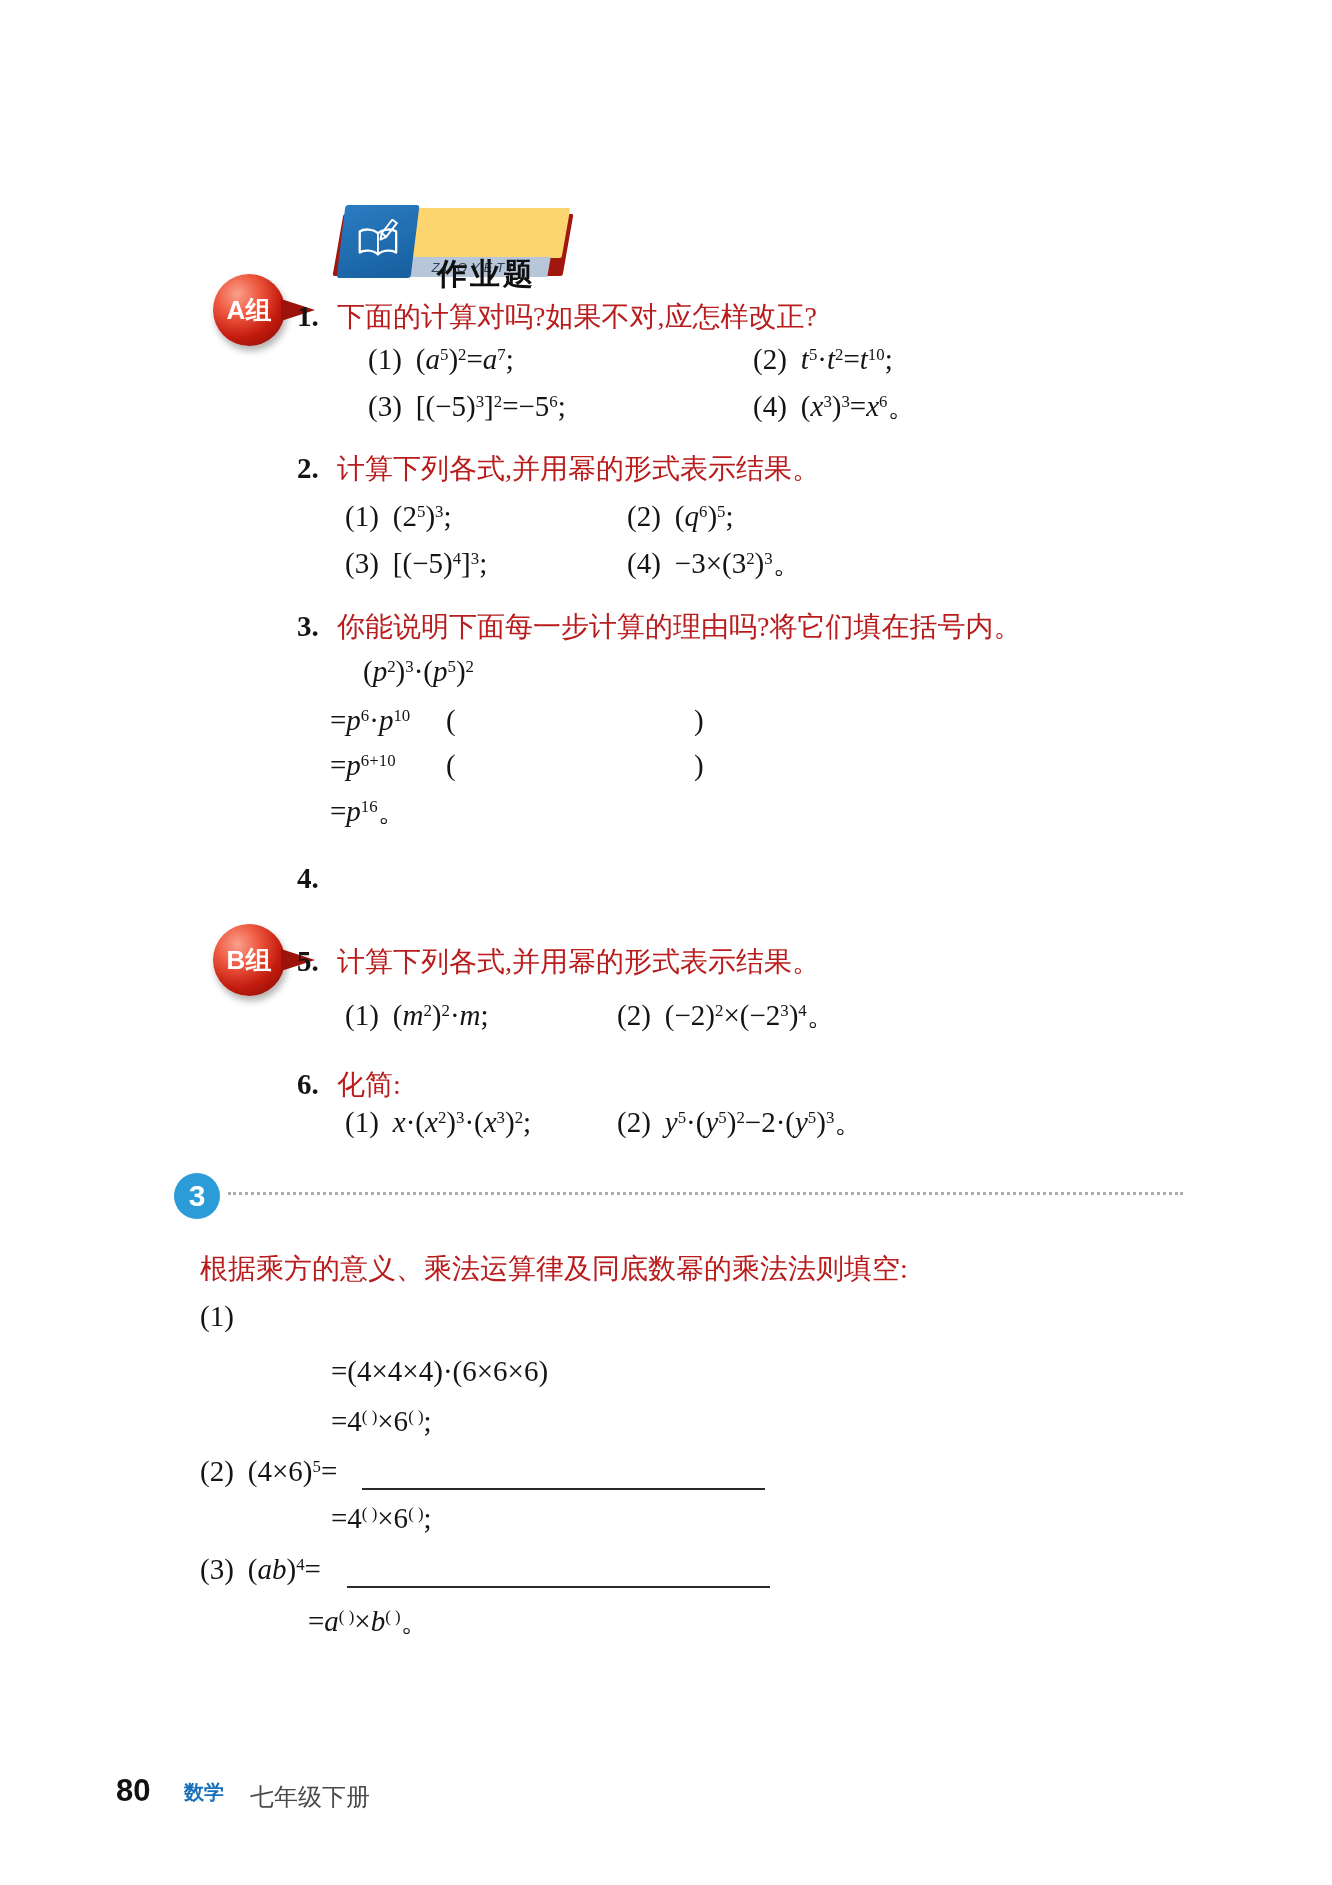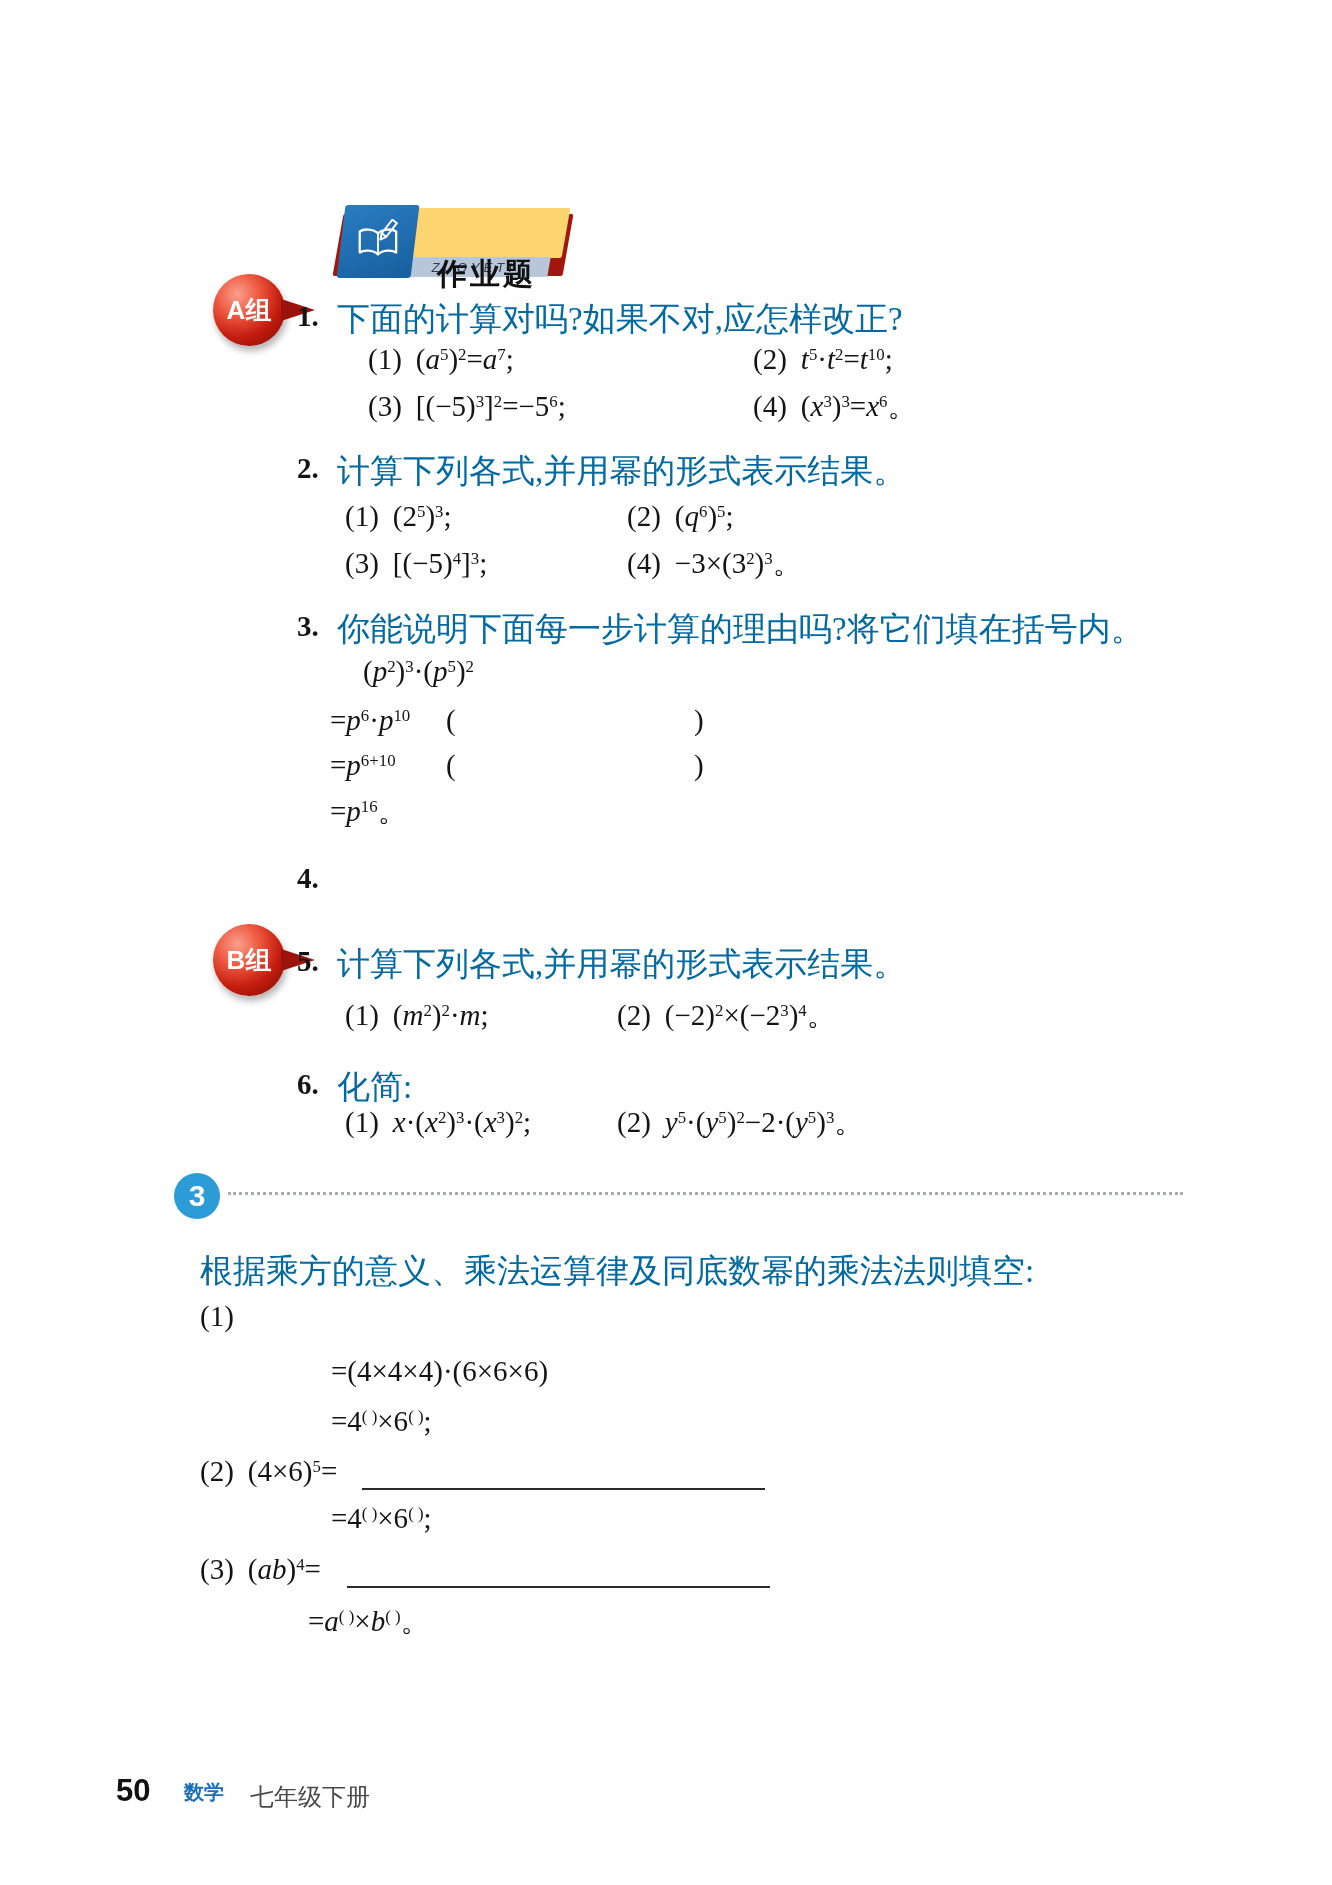--- a/index.html
+++ b/index.html
@@ -1,19 +1,19 @@
 <!DOCTYPE html>
 <html><head>
 <meta charset="utf-8">
 <style>
   html,body{margin:0;padding:0;background:#ffffff;}
   .page{position:relative;width:1332px;height:1885px;background:#ffffff;overflow:hidden;
         font-family:"Liberation Serif","DejaVu Serif",serif;color:#1b1b1b;}
   .abs{position:absolute;white-space:nowrap;}
-  .zh{font-size:33px;line-height:1.25;color:#0369a1;}
+  .zh{font-size:28px;line-height:1.25;color:#b91c1c;}
   .math{font-size:29px;line-height:1.25;color:#141414;}
   .math i{font-style:italic;font-family:"Liberation Serif","DejaVu Serif",serif;}
   sup{font-size:58%;line-height:0;position:relative;top:-0.55em;vertical-align:baseline;}
   .num{font-weight:bold;}
   .row{display:flex;gap:14px;}
   
   .badge-shadow{width:230px;height:62px;background:#a2170d;transform:skewX(-10deg);border-radius:2px;}
   .badge-yellow{width:222px;height:50px;background:#fcd571;transform:skewX(-10deg);border-radius:2px;}
   .badge-sub{width:150px;height:20px;background:#b7c6d9;transform:skewX(-10deg);
              display:flex;align-items:center;justify-content:center;}
@@ -169,17 +169,17 @@
   <div class="abs math" style="left:331px;top:1500px;">=4<sup>( )</sup>×6<sup>( )</sup>;</div>
 
   <div class="abs row" style="left:200px;top:1551px;">
     <span class="math">(3)</span>
     <span class="math">(<i>a</i><i>b</i>)<sup>4</sup>=</span>
   </div>
   <div class="abs blank" style="left:347px;top:1586px;width:423px;"></div>
   <div class="abs math" style="left:308px;top:1603px;">=<i>a</i><sup>( )</sup>×<i>b</i><sup>( )</sup>。</div>
 
 
-  <div class="abs pageno" style="left:116px;top:1773px;">50</div>
+  <div class="abs pageno" style="left:116px;top:1773px;">80</div>
   <div class="abs subject" style="left:184px;top:1779px;">数学</div>
   <div class="abs book" style="left:250px;top:1781px;">七年级下册</div>
 
 </div>
 
 </body></html>

